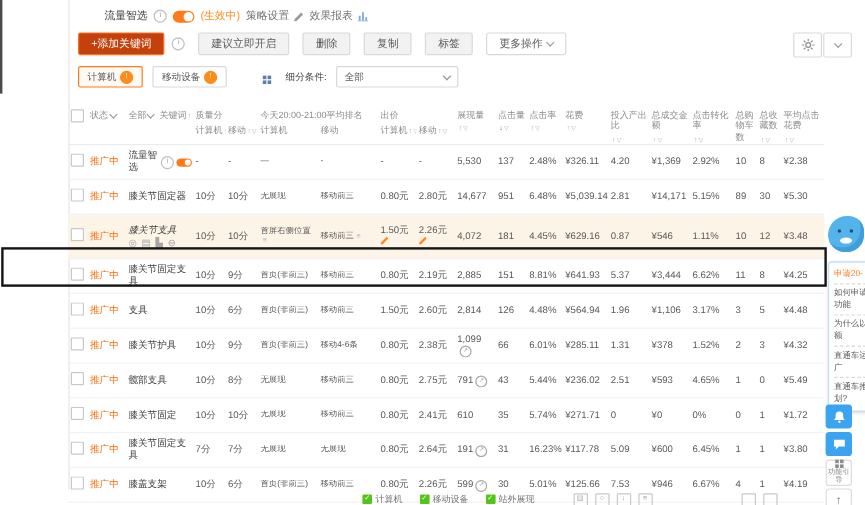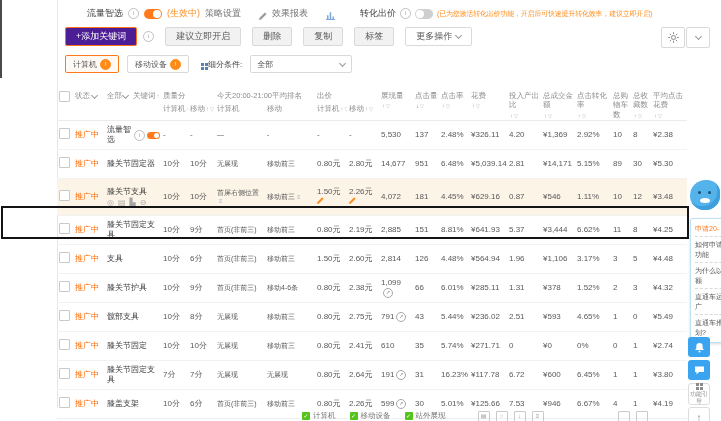--- a/index.html
+++ b/index.html
@@ -7,52 +7,52 @@
     font-family:"Liberation Sans","DejaVu Sans",sans-serif;color:#595959;}
   .vline{position:absolute;left:57px;top:0;height:408px;width:1px;background:#e7e7e7;}
   .edge-mark{position:absolute;left:0;top:0;width:2px;height:78px;background:#4a4a4a;}
 
   
   .top-bar{position:absolute;left:57px;right:0;top:4px;height:18px;}
   .tb-left{position:absolute;left:30px;top:3px;display:flex;align-items:center;gap:5px;font-size:9px;color:#404040;}
   .tb-right{position:absolute;left:303px;top:3px;display:flex;align-items:center;gap:4px;font-size:9px;color:#404040;white-space:nowrap;}
   .orange-txt{color:#ff8c1a;}
   .promo{font-size:7px;color:#ff8c1a;letter-spacing:-0.2px;}
-  .mini-link{color:#737373;display:flex;align-items:flex-end;gap:18px;}
+  .mini-link{color:#737373;display:flex;align-items:center;gap:4px;}
   .info{display:inline-block;width:9px;height:9px;border:1px solid #bfbfbf;border-radius:50%;
     color:#9a9a9a;font-size:6px;line-height:9px;text-align:center;font-style:normal;flex:0 0 auto;}
   .info.orange{background:#ff8c1a;border-color:#ff8c1a;color:#fff;}
   .tg{position:relative;display:inline-block;width:18px;height:10px;border-radius:6px;flex:0 0 auto;}
   .tg.on{background:#ff7a1a;}
   .tg.off{background:#cfcfcf;}
   .tg i{position:absolute;top:1px;width:8px;height:8px;border-radius:50%;background:#fff;}
   .tg.on i{right:1px;} .tg.off i{left:1px;}
   .tg.mini{width:13px;height:7px;} .tg.mini i{width:5px;height:5px;}
 
   
   .toolbar{position:absolute;left:57px;right:0;top:27px;height:22px;}
   .toolbar-inner{position:absolute;left:8px;top:0;display:flex;align-items:center;gap:11px;}
   .btn{display:inline-flex;align-items:center;justify-content:center;height:19px;padding:0 10px;
     font-size:9px;border-radius:2px;border:1px solid #d9d9d9;background:#fff;color:#595959;cursor:pointer;
     font-family:inherit;white-space:nowrap;}
-  .btn.primary{background:#4c1d95;border-color:#ff6f1e;color:#fff;}
+  .btn.primary{background:#c2410c;border-color:#ff6f1e;color:#fff;}
   .btn.gray{background:#f2f2f2;}
   .chev{display:inline-block;width:4px;height:4px;border-right:1px solid #999;border-bottom:1px solid #999;
     transform:rotate(45deg);margin-left:4px;margin-top:-2px;}
   .icon-btn{position:absolute;top:0;width:22px;height:19px;border:1px solid #d9d9d9;border-radius:2px;
     background:#fff;display:flex;align-items:center;justify-content:center;}
   .icon-btn.gear{right:36px;} .icon-btn.collapse{right:11px;}
 
   
   .filter-bar{position:absolute;left:57px;right:0;top:54px;height:20px;display:flex;align-items:center;
     padding-left:8px;gap:8px;font-size:8px;}
   .ftab{display:flex;align-items:center;gap:3px;height:16px;padding:0 7px;border:1px solid #d9d9d9;
     border-radius:2px;color:#595959;background:#fff;}
   .ftab.active{border-color:#ff7a1a;background:#fff9f4;}
-  .cond-label{display:flex;align-items:flex-end;gap:0;color:#404040;margin-left:4px;}
+  .cond-label{display:flex;align-items:flex-end;gap:12px;color:#404040;margin-left:22px;}
   .mini-grid{display:inline-grid;grid-template-columns:3px 3px;grid-gap:1px;}
   .mini-grid b{width:3px;height:3px;background:#5a7fae;}
   .select-box{display:flex;align-items:center;justify-content:space-between;width:88px;height:16px;
     border:1px solid #d9d9d9;border-radius:2px;padding:0 6px;color:#595959;background:#fff;}
 
   
   .table{position:absolute;left:57px;top:88px;width:630px;}
   .thead{display:flex;height:32px;border-bottom:1px solid #ebebeb;color:#8c8c8c;font-size:7.5px;}
   .hcell{flex:0 0 auto;padding:3px 1px 0 2px;box-sizing:border-box;overflow:hidden;line-height:1.25;}
   .hgroup{flex:0 0 auto;padding-top:3px;box-sizing:border-box;overflow:hidden;}
@@ -133,28 +133,20 @@
           </svg>
       </span>
       <span class="mini-link">
         <span>效果报表</span>
         <svg width="9" height="9" viewBox="0 0 9 9">
             <path d="M1 8V4.2h1.5V8zM3.7 8V1.2h1.5V8zM6.4 8V5.4h1.5V8z" fill="#7aa7d9"></path>
             <path d="M0 8.5h9" stroke="#7aa7d9"></path>
           </svg>
       </span>
     </div>
-    <div class="tb-right">
-      <span style="color:#404040;">转化出价</span>
-      <i class="info">i</i>
-      <span class="tg off">
-          <i></i>
-        </span>
-      <span class="promo">(已为您激活转化出价功能，开启后可快速提升转化效率，建议立即开启)</span>
-    </div>
   </div>
 
   <div class="toolbar">
     <div class="toolbar-inner">
       <button class="btn primary">+添加关键词</button>
       <i class="info" style="margin-left:-5px;">i</i>
       <button class="btn gray">建议立即开启</button>
       <button class="btn gray">删除</button>
       <button class="btn gray">复制</button>
       <button class="btn gray">标签</button>
@@ -295,21 +287,21 @@
     <div class="cell c-gmv"><span>¥14,171</span></div>
     <div class="cell c-cvr"><span>5.15%</span></div>
     <div class="cell c-cart"><span>89</span></div>
     <div class="cell c-fav"><span>30</span></div>
     <div class="cell c-cpc"><span>¥5.30</span></div>
   </div>
         <div class="trow hovered">
     <div class="cell c-check"><span class="cbx"></span></div>
     <div class="cell c-status"><span class="status-txt">推广中</span></div>
     <div class="cell c-kw">
-      <div style="display:flex;align-items:center;gap:2px;">
+      <div style="display:flex;align-items:center;gap:2px;font-style:italic;">
         <span class="kw-name">膝关节支具</span>
       </div>
     <div class="kw-actions">
               <span>◎</span>
               <span>▤</span>
               <span>▙</span>
               <span>⊖</span>
             </div>
           </div>
     <div class="cell c-qs"><span>10分</span></div>
@@ -449,41 +441,41 @@
     <div class="cell c-bid"><span>2.41元</span></div>
     <div class="cell c-impr"><span>610</span></div>
     <div class="cell c-clk"><span>35</span></div>
     <div class="cell c-ctr"><span>5.74%</span></div>
     <div class="cell c-cost"><span>¥271.71</span></div>
     <div class="cell c-roi"><span>0</span></div>
     <div class="cell c-gmv"><span>¥0</span></div>
     <div class="cell c-cvr"><span>0%</span></div>
     <div class="cell c-cart"><span>0</span></div>
     <div class="cell c-fav"><span>1</span></div>
-    <div class="cell c-cpc"><span>¥2.74</span></div>
+    <div class="cell c-cpc"><span>¥1.72</span></div>
   </div>
         <div class="trow">
     <div class="cell c-check"><span class="cbx"></span></div>
     <div class="cell c-status"><span class="status-txt">推广中</span></div>
     <div class="cell c-kw">
       <div style="display:flex;align-items:center;gap:2px;">
         <span class="kw-name">膝关节固定支具</span>
       </div>
     </div>
     <div class="cell c-qs"><span>7分</span></div>
     <div class="cell c-qs"><span>7分</span></div>
     <div class="cell c-rank" style="font-size:7px;"><span>无展现</span></div>
     <div class="cell c-rank" style="font-size:7px;"><span>无展现</span></div>
     <div class="cell c-bid"><span>0.80元</span></div>
     <div class="cell c-bid"><span>2.64元</span></div>
     <div class="cell c-impr"><span>191</span><span class="trend">↗</span></div>
     <div class="cell c-clk"><span>31</span></div>
     <div class="cell c-ctr"><span>16.23%</span></div>
     <div class="cell c-cost"><span>¥117.78</span></div>
-    <div class="cell c-roi"><span>6.72</span></div>
+    <div class="cell c-roi"><span>5.09</span></div>
     <div class="cell c-gmv"><span>¥600</span></div>
     <div class="cell c-cvr"><span>6.45%</span></div>
     <div class="cell c-cart"><span>1</span></div>
     <div class="cell c-fav"><span>1</span></div>
     <div class="cell c-cpc"><span>¥3.80</span></div>
   </div>
         <div class="trow">
     <div class="cell c-check"><span class="cbx"></span></div>
     <div class="cell c-status"><span class="status-txt">推广中</span></div>
     <div class="cell c-kw">

